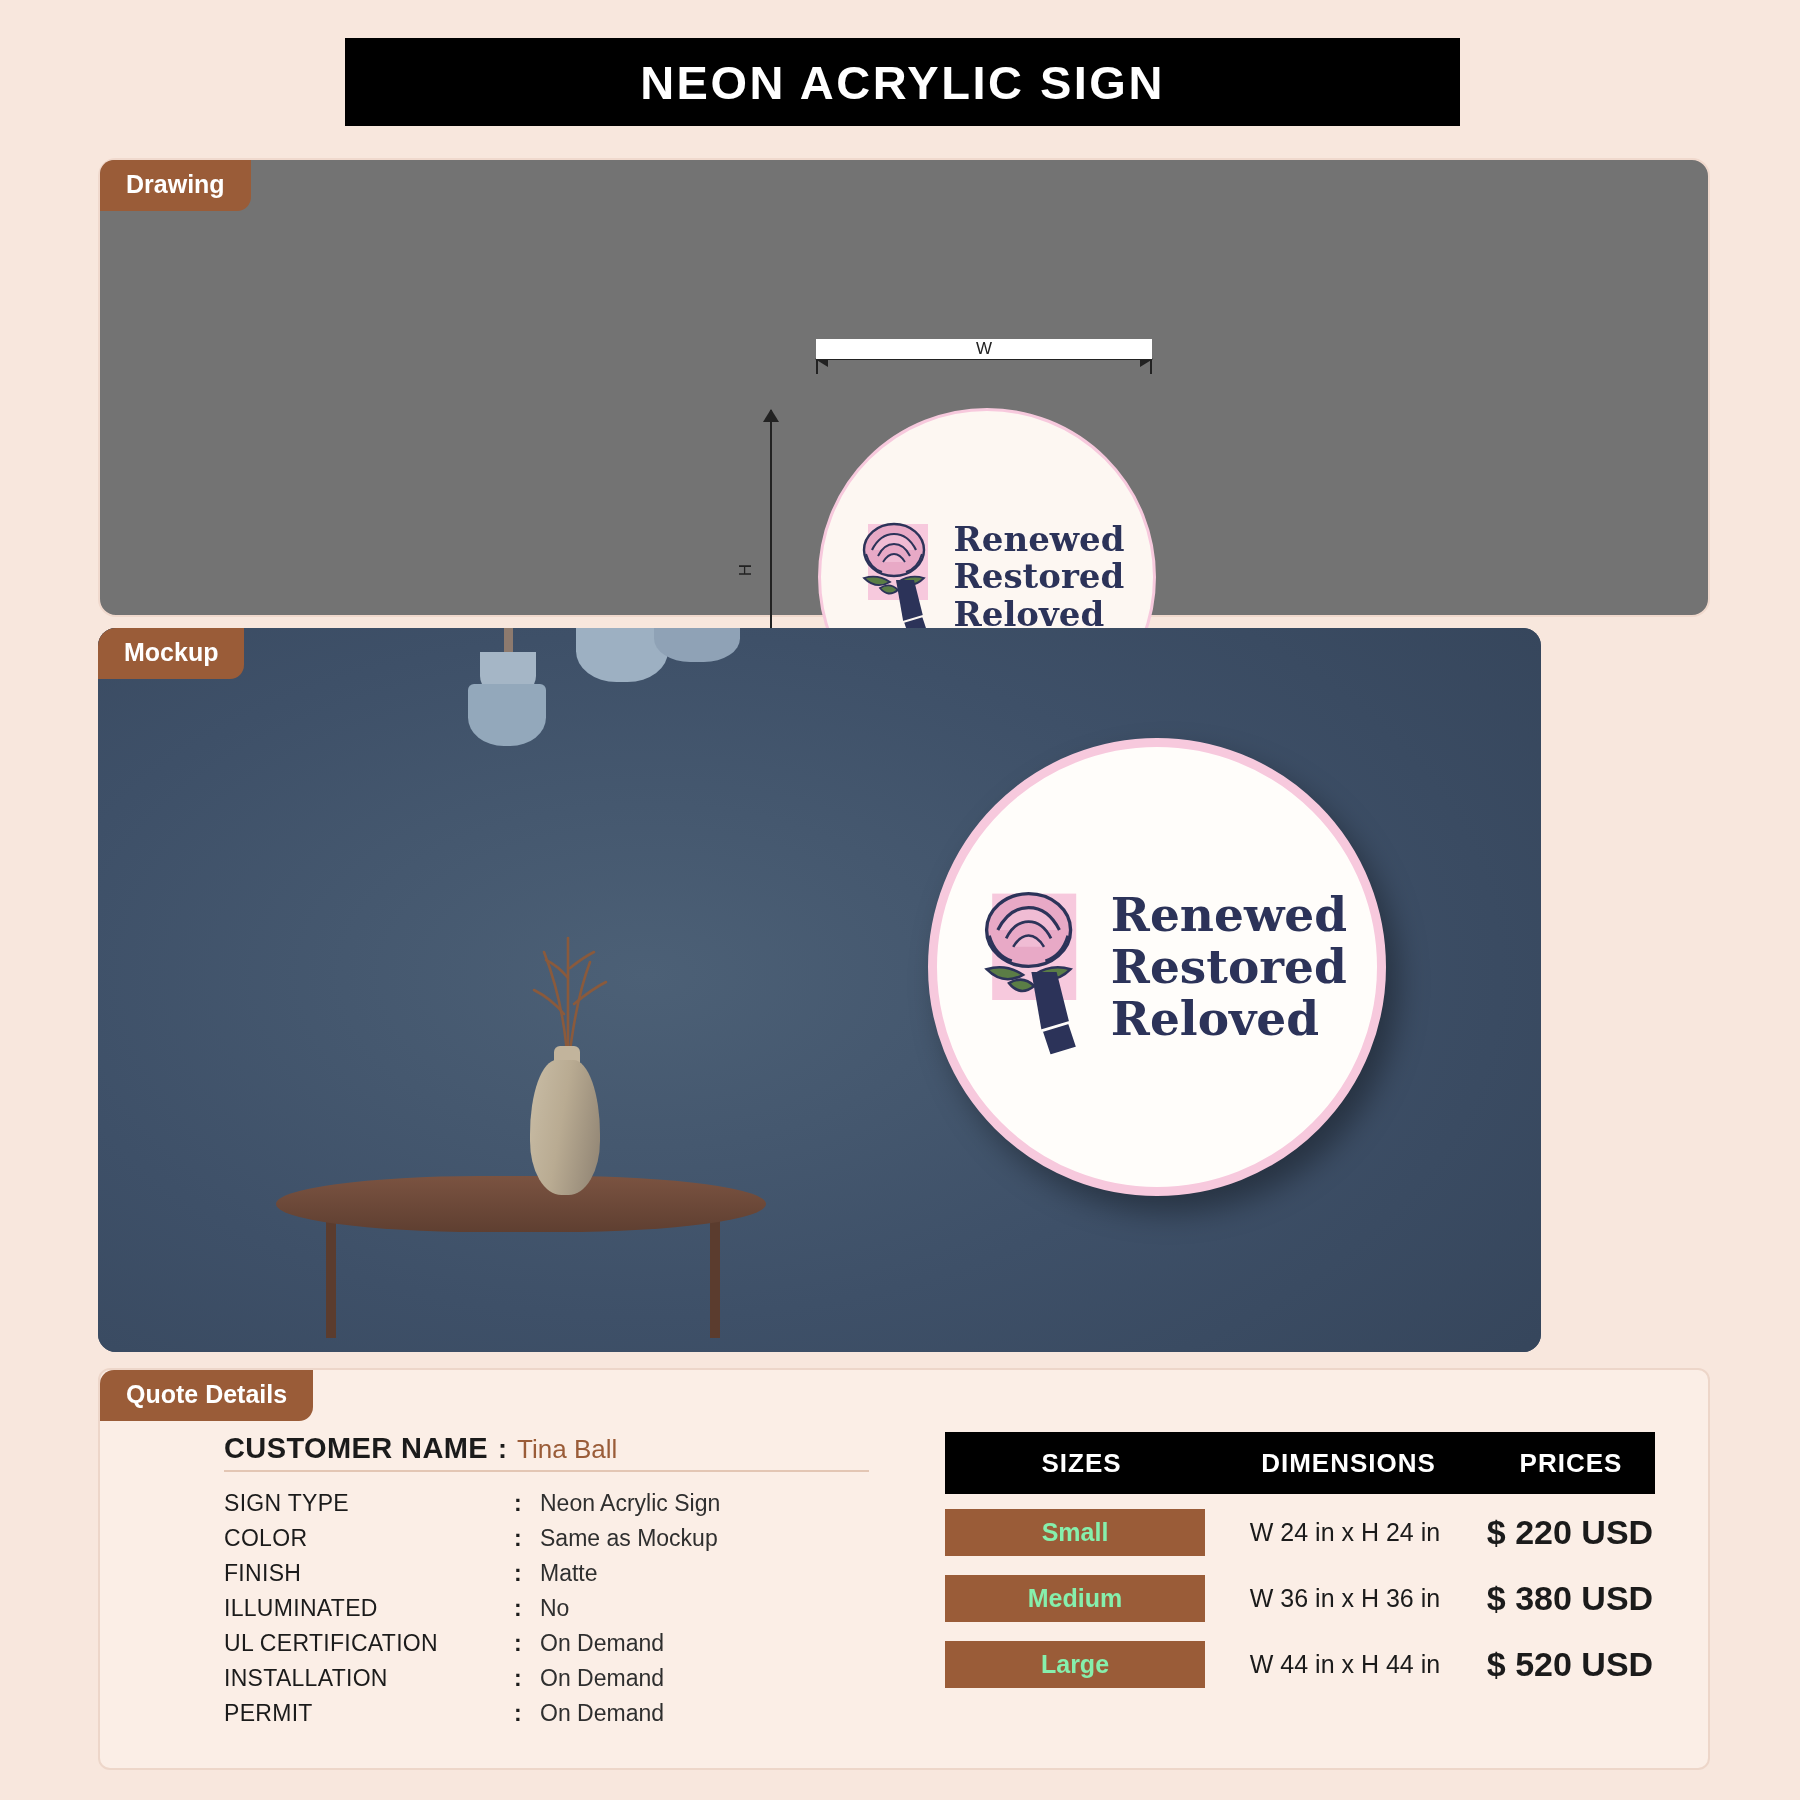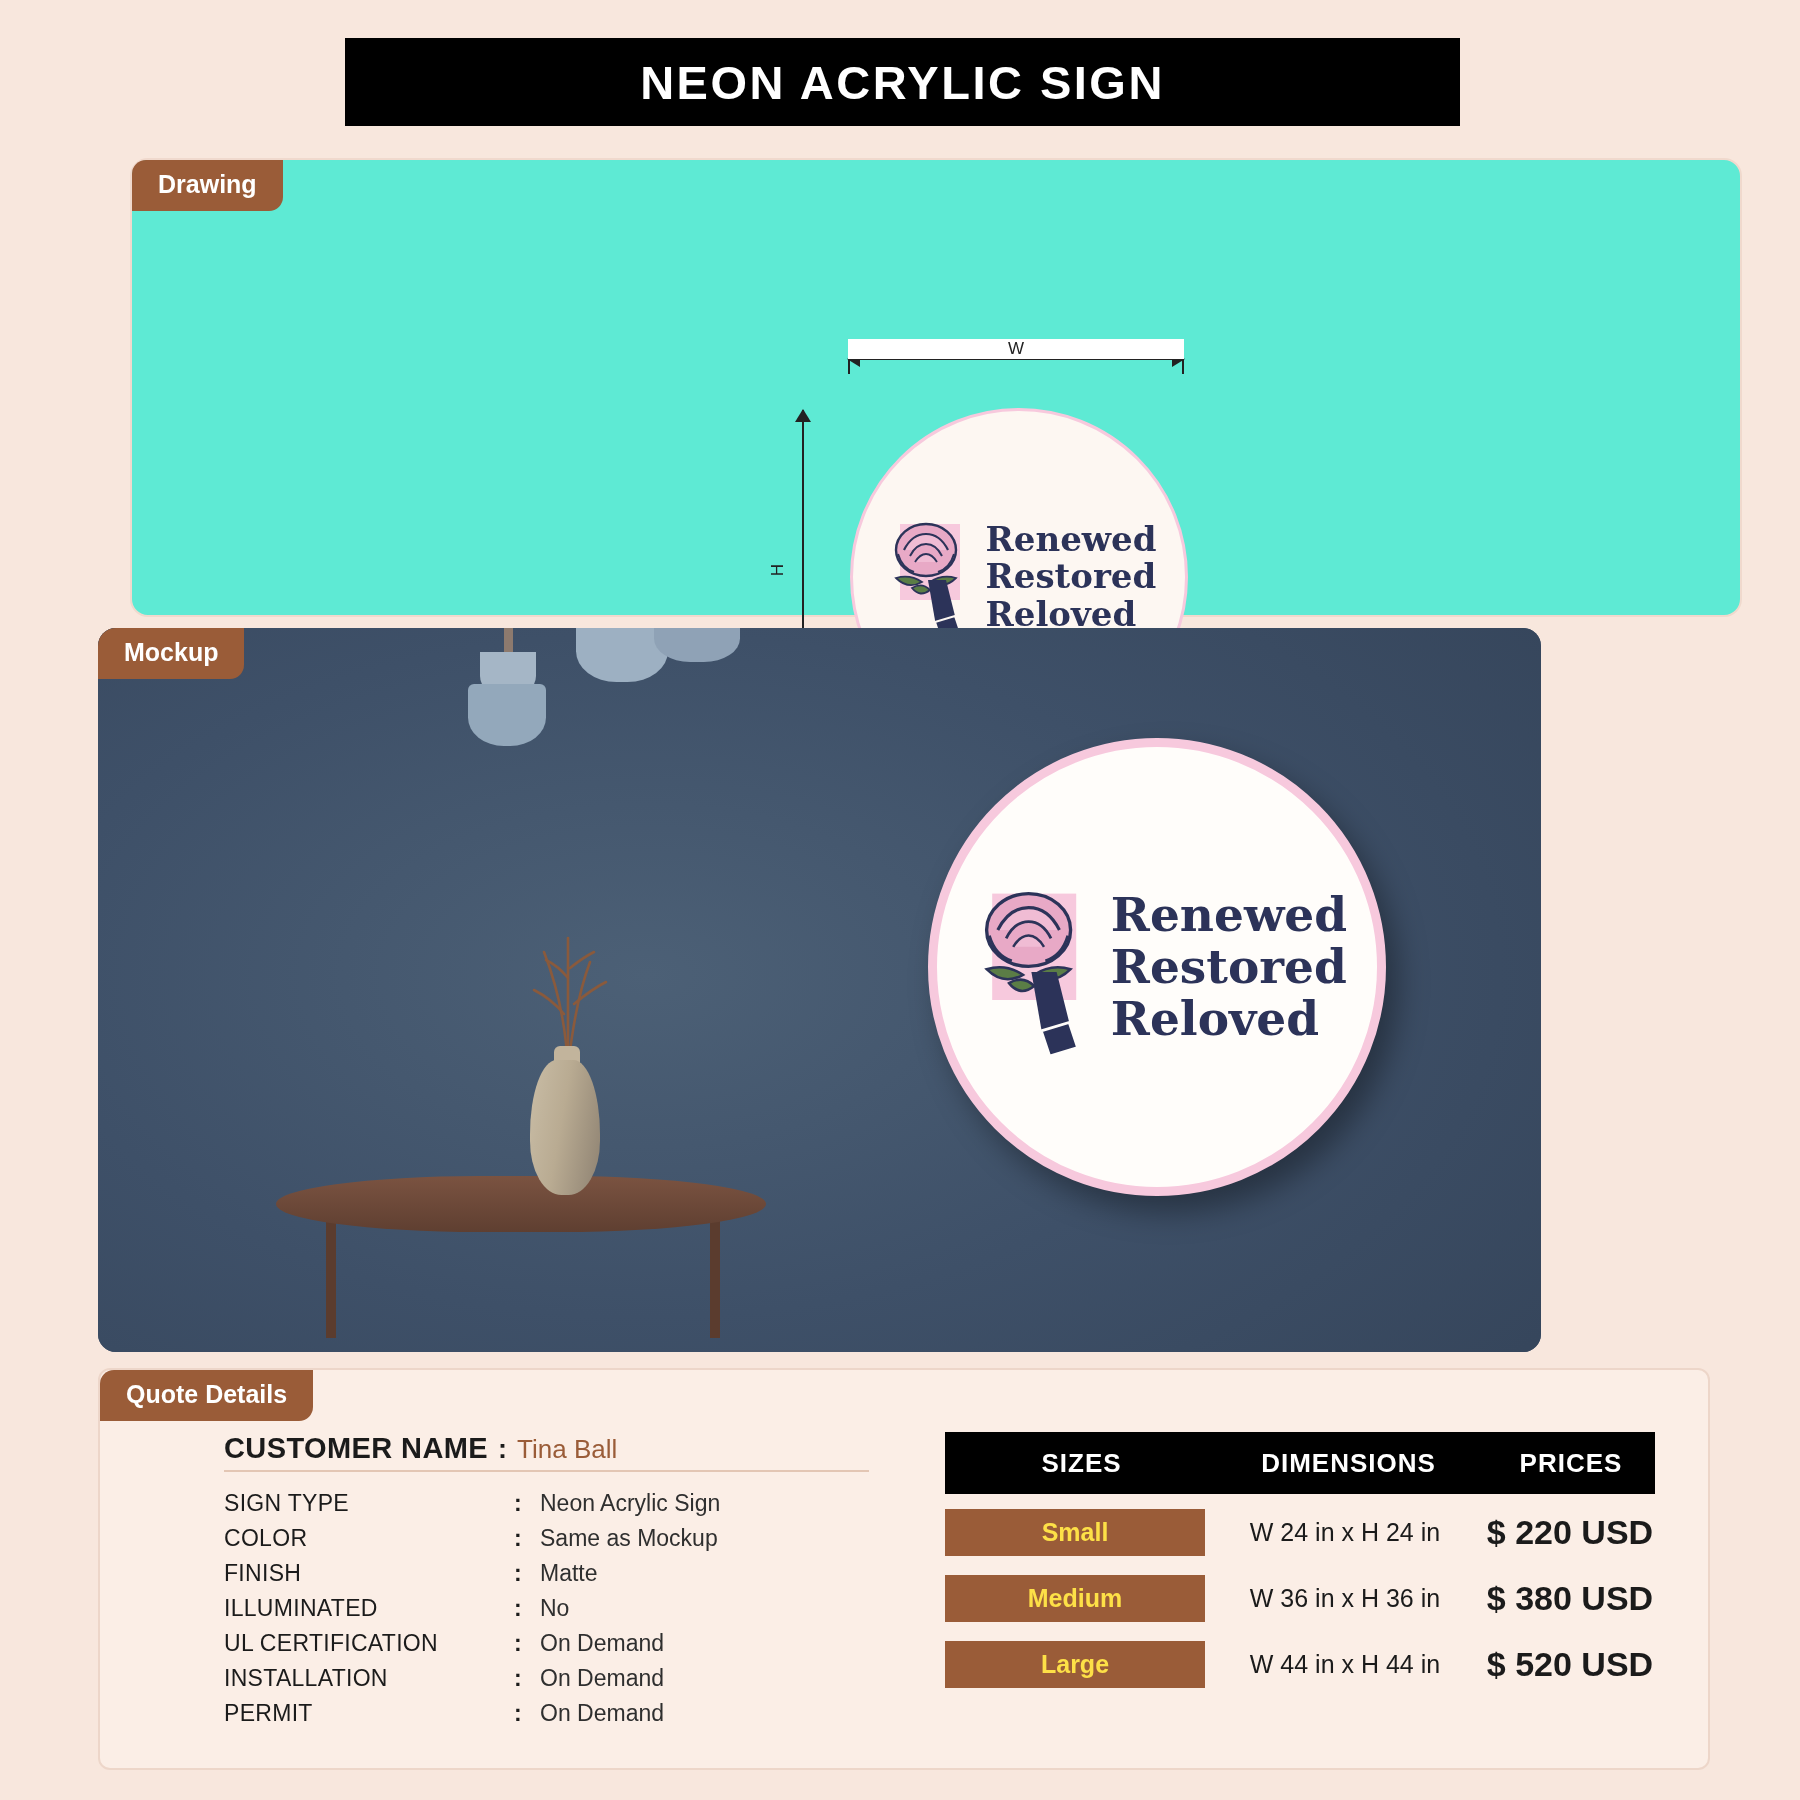--- a/index.html
+++ b/index.html
@@ -54,23 +54,22 @@
     z-index: 5;
     white-space: nowrap;
   }
 
   
   #drawing-panel {
     left: 98px;
     top: 158px;
     width: 1608px;
     height: 455px;
-    background: #5eead4;
+    background: #737373;
     border: 2px solid #f0d9cd;
-    margin-left: 32px;
   }
   .drawing-inner {
     position: absolute;
     left: 0; top: 0; right: 0; bottom: 0;
   }
 
   .dim-w-line {
     position: absolute;
     left: 716px;
     top: 198px;
@@ -349,21 +348,21 @@
   .price-row {
     display: flex;
     align-items: center;
     height: 55px;
     margin-top: 11px;
   }
   .size-cell {
     width: 260px;
     height: 47px;
     background: #9a5c38;
-    color: #fde047;
+    color: #86efac;
     font-size: 25px;
     font-weight: bold;
     display: flex;
     align-items: center;
     justify-content: center;
   }
   .dim-cell {
     width: 280px;
     text-align: center;
     font-size: 25px;

